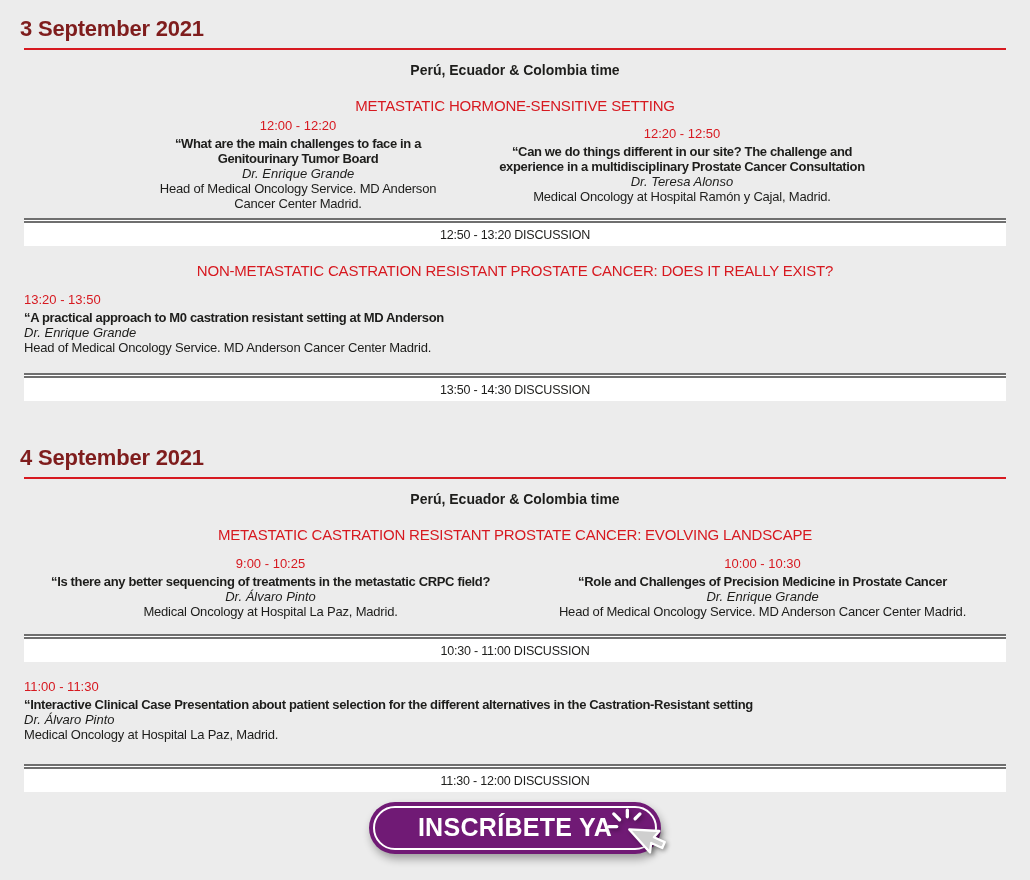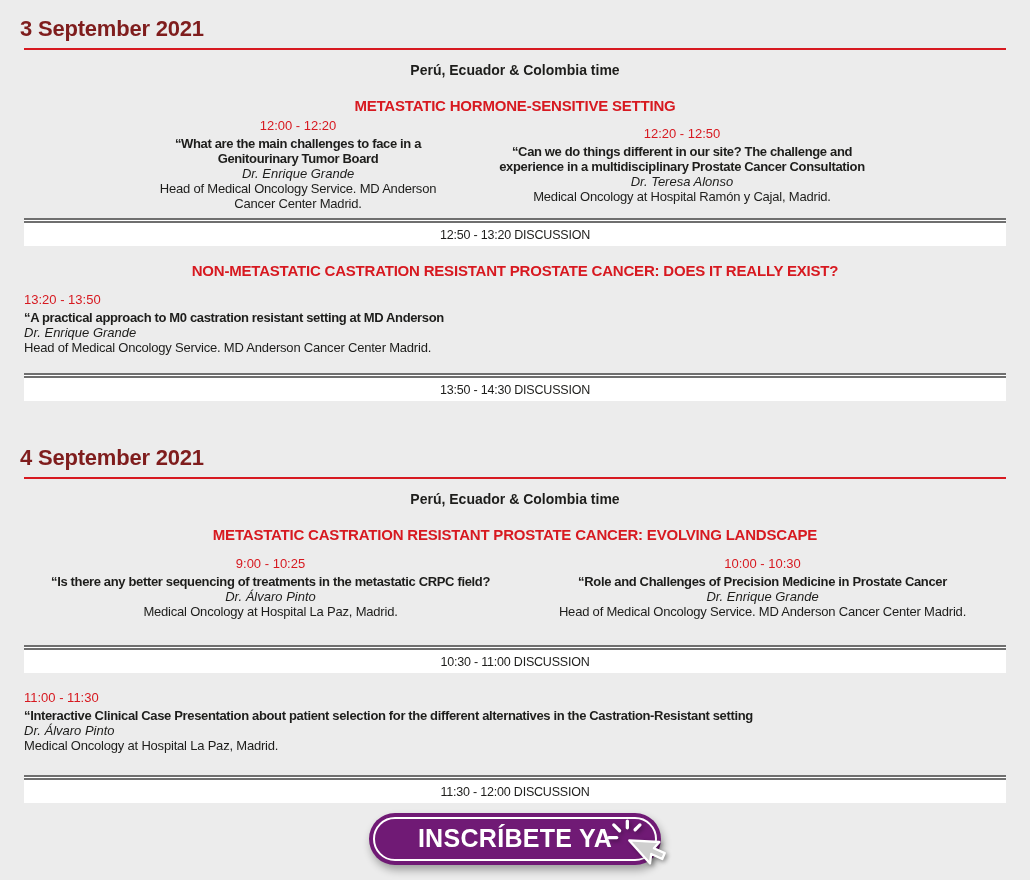--- a/index.html
+++ b/index.html
@@ -2,21 +2,21 @@
 <html><head>
 <meta charset="utf-8">
 <style>
   html,body{margin:0;padding:0;}
   body{background:#ececec;font-family:"Liberation Sans","DejaVu Sans",sans-serif;color:#1d1d1b;}
   .page{position:relative;width:1030px;height:880px;background:#ececec;overflow:hidden;}
 
   .day-title{margin:0;padding-top:16px;text-align:left;font-size:22px;font-weight:bold;color:#7f1d1d;letter-spacing:-0.2px;padding-left:20px;}
   .redline{border:none;border-top:2px solid #d71920;margin:6px 24px 0;}
   .tz{margin-top:12px;text-align:center;font-size:14px;font-weight:bold;}
-  .sec-heading{margin:19px 24px 0;text-align:center;font-size:15px;font-weight:bold;color:#d71920;letter-spacing:-0.2px;}
+  .sec-heading{margin:19px 24px 0;text-align:center;font-size:15px;font-weight:normal;color:#d71920;letter-spacing:-0.2px;}
 
   .time{color:#d71920;font-size:13px;line-height:15px;margin-bottom:3px;}
   .s-title{font-weight:bold;font-size:13px;line-height:15px;letter-spacing:-0.35px;}
   .speaker{font-style:italic;font-size:13px;line-height:15px;}
   .affil{font-size:13px;line-height:15px;letter-spacing:-0.2px;}
 
   .row{display:flex;align-items:center;margin:4px 24px 0;}
   .cell{text-align:center;}
   .vdiv{border-left:2px dotted #d71920;margin:2px 0;}
   .row-d1{min-height:93px;}
@@ -27,21 +27,21 @@
   .row-d2{min-height:80px;}
   .d2-left{width:493px;}
   .d2-right{flex:1;}
 
   .single{text-align:left;margin:13px 24px 0;}
 
   .disc-bar{margin:0 24px;background:#ffffff;border-top:5px double #6f6f6f;height:23px;
             display:flex;align-items:center;justify-content:center;font-size:12.5px;letter-spacing:-0.2px;}
   .bar-1{margin-top:7px;}
   .bar-2{margin-top:18px;}
-  .bar-3{margin-top:18px;}
+  .bar-3{margin-top:7px;}
   .bar-4{margin-top:22px;}
 
   .sec2-heading{margin-top:16px;}
   .day2-title{padding-top:44px;}
 
   .cta-row{display:flex;justify-content:center;margin-top:10px;}
   .cta{position:relative;width:292px;height:52px;background:#701a75;border:none;border-radius:26px;
        box-shadow:2px 5px 9px rgba(0,0,0,.33);cursor:pointer;font-family:inherit;}
   .cta::before{content:"";position:absolute;inset:4px;border:2px solid #fff;border-radius:22px;}
   .cta-label{position:relative;top:-1px;color:#fff;font-weight:bold;font-size:25px;letter-spacing:0.3px;}

